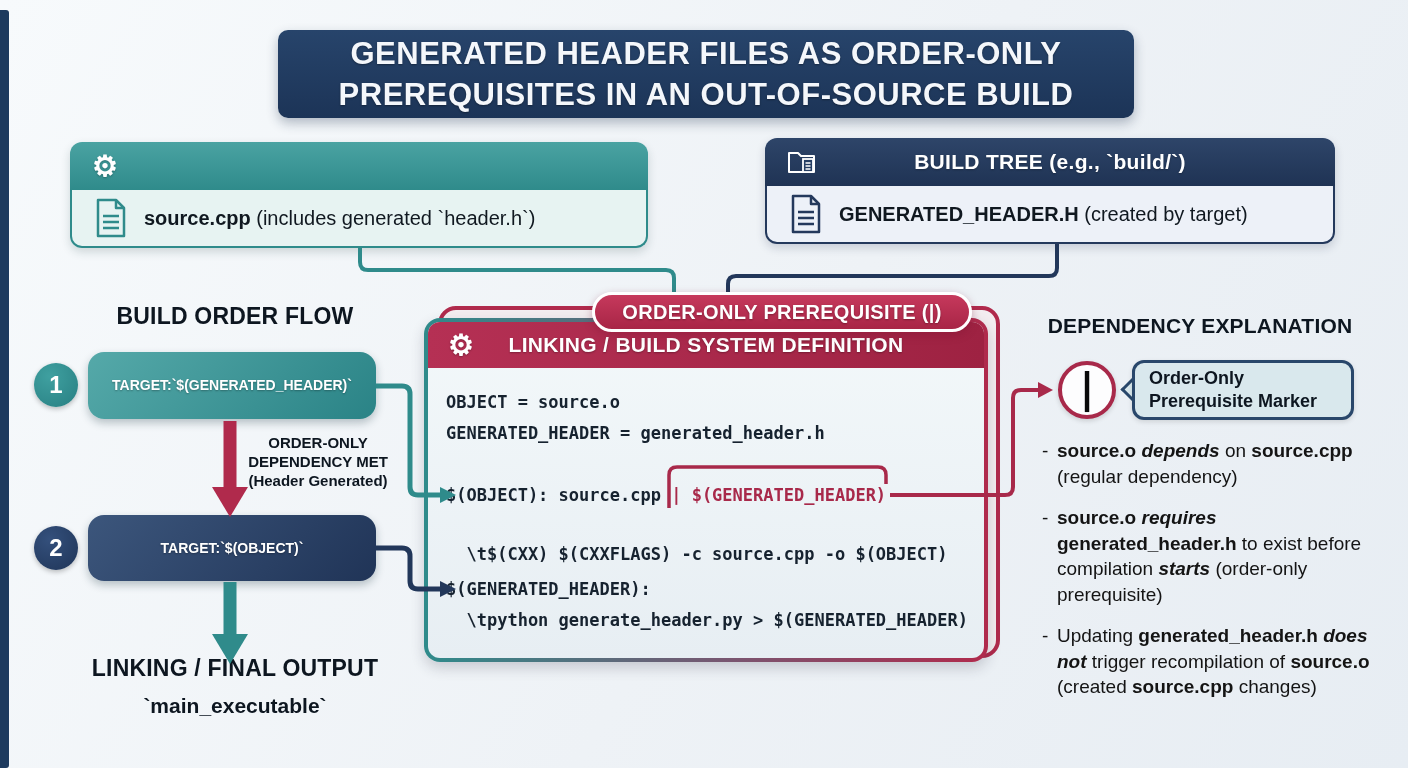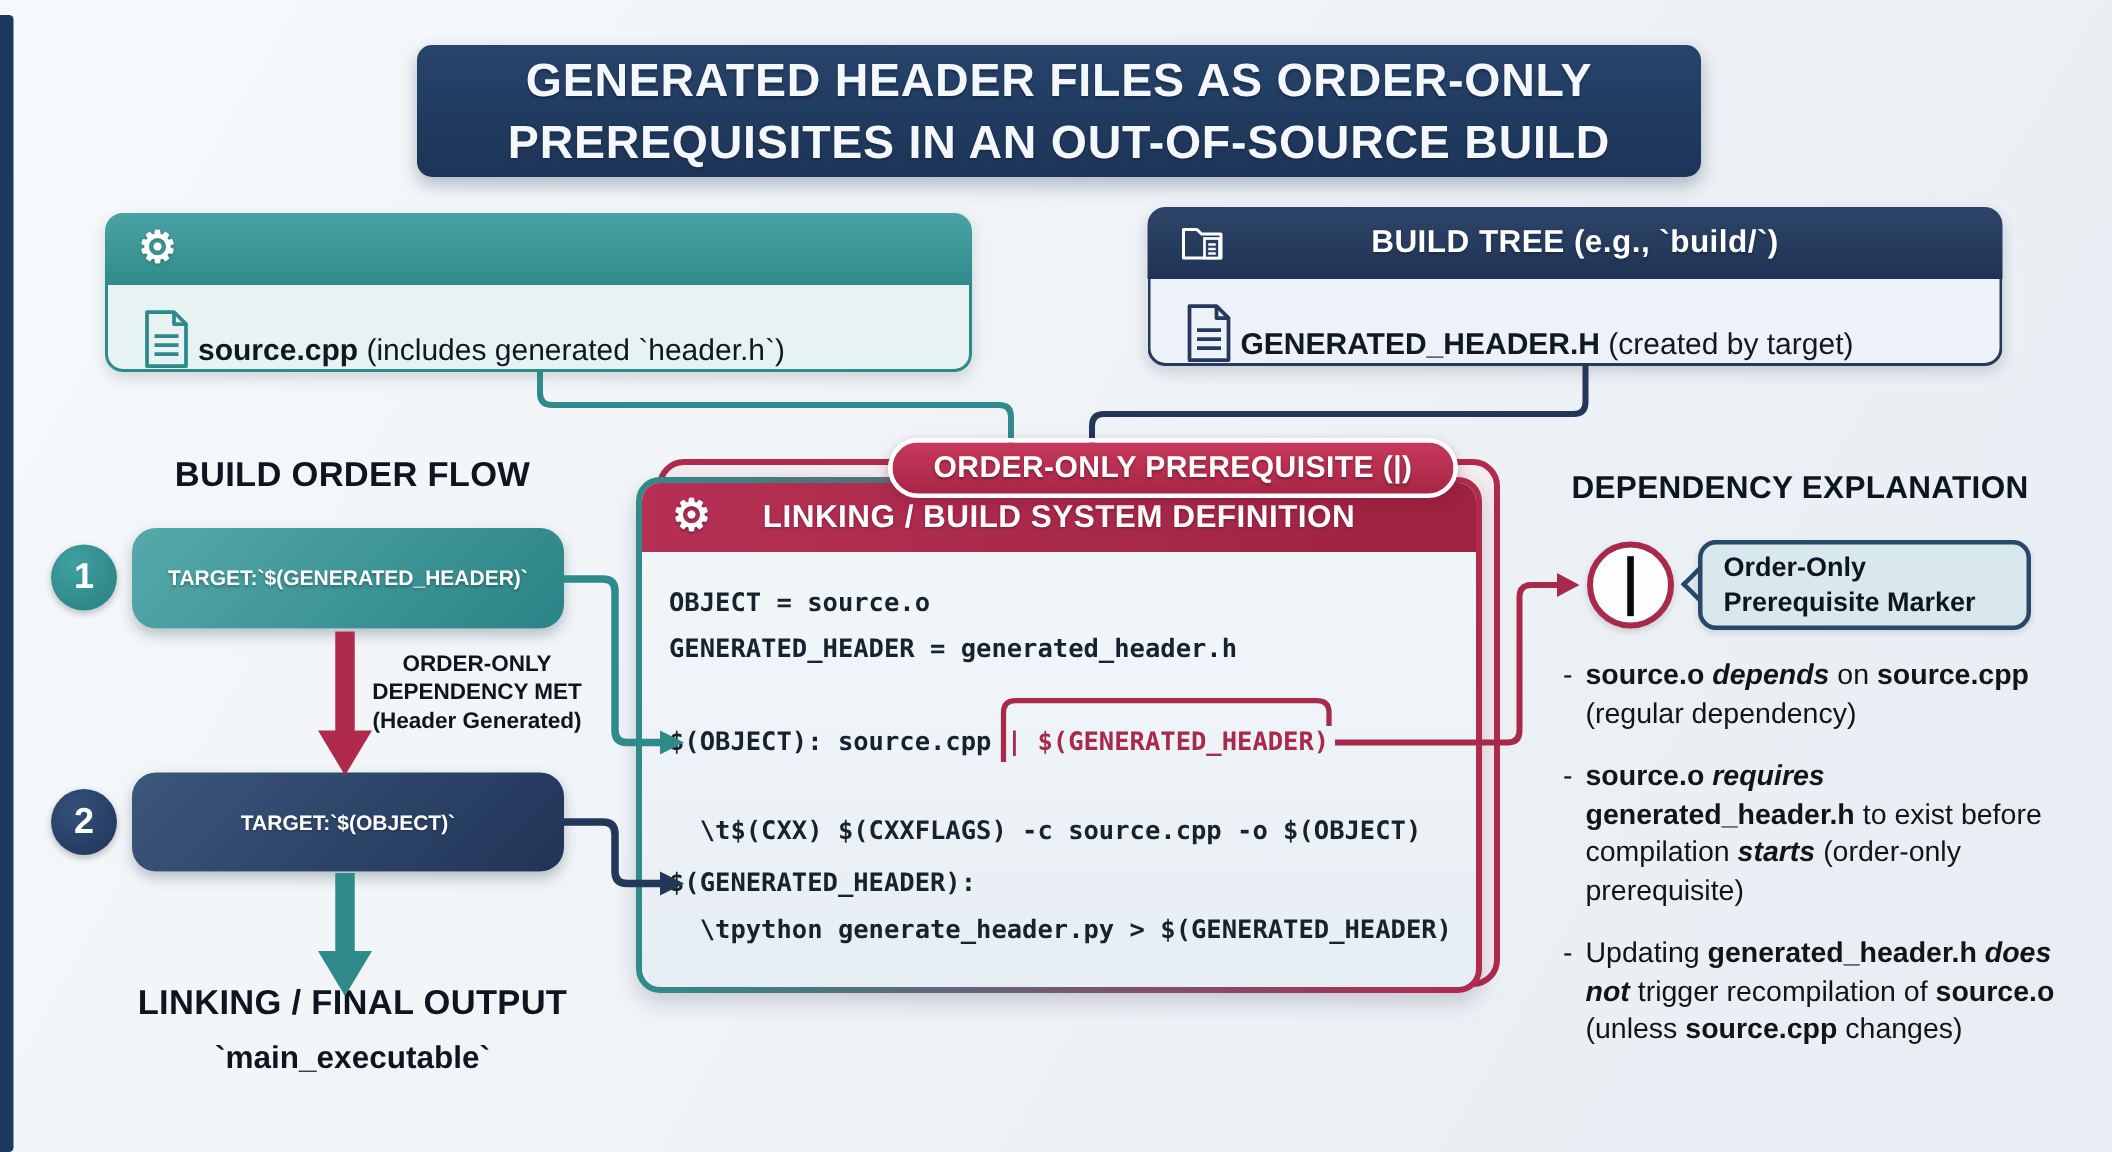--- a/index.html
+++ b/index.html
@@ -18,21 +18,21 @@
     border-radius:10px; color:#f4f7fb; font-weight:bold; font-size:31px; line-height:41px; letter-spacing:.5px;
     text-align:center; display:flex; align-items:center; justify-content:center; padding:0 40px;
     box-shadow:0 5px 12px rgba(20,40,70,.30); text-shadow:0 1px 2px rgba(0,0,0,.35); }
 
   
   .tree-card { width:578px; }
   .tree-head { height:48px; border-radius:12px 12px 0 0; color:#fff; font-weight:bold; font-size:21px;
     display:flex; align-items:center; justify-content:center; position:relative; letter-spacing:.3px;
     text-shadow:0 1px 2px rgba(0,0,0,.25); }
   .tree-head .hd-icon { position:absolute; left:22px; top:50%; transform:translateY(-50%); }
-  .tree-body { height:58px; display:flex; align-items:flex-end; gap:4px; padding:0 0 0 22px;
+  .tree-body { height:58px; display:flex; align-items:center; gap:16px; padding:0 0 0 22px;
     border-radius:0 0 12px 12px; font-size:20px; color:#101820; }
   #source-card { left:70px; top:142px; box-shadow:0 4px 10px rgba(30,60,60,.18); border-radius:12px; }
   #source-card .tree-head { background:linear-gradient(180deg,#4aa3a2,#2f8b8b); }
   #source-card .tree-body { background:#e7f3f2; border:2px solid #2f8b8b; border-top:0; }
   #build-card { left:765px; top:138px; width:570px; box-shadow:0 4px 10px rgba(25,40,70,.18); border-radius:12px; }
   #build-card .tree-head { background:linear-gradient(180deg,#2e4569,#1f3354); }
   #build-card .tree-body { background:#edf1f8; border:2px solid #24395c; border-top:0; }
   .file-line b { font-weight:bold; }
 
   .gear { font-size:29px; color:#fff; line-height:1; }
@@ -183,21 +183,21 @@
     <div class="bullet">
       <span class="dash">-</span>
       <span class="btxt"><span class="b">source.o</span><span> </span><span class="b i">depends</span><span> on </span><span class="b">source.cpp</span><span> (regular dependency)</span></span>
     </div>
     <div class="bullet">
       <span class="dash">-</span>
       <span class="btxt"><span class="b">source.o</span><span> </span><span class="b i">requires</span><span> </span><span class="b">generated_header.h</span><span> to exist before compilation </span><span class="b i">starts</span><span> (order-only prerequisite)</span></span>
     </div>
     <div class="bullet">
       <span class="dash">-</span>
-      <span class="btxt"><span>Updating </span><span class="b">generated_header.h</span><span> </span><span class="b i">does not</span><span> trigger recompilation of </span><span class="b">source.o</span><span> (unless </span><span class="b">source.cpp</span><span> changes)</span></span>
+      <span class="btxt"><span>Updating </span><span class="b">generated_header.h</span><span> </span><span class="b i">does not</span><span> trigger recompilation of </span><span class="b">source.o</span><span> (created </span><span class="b">source.cpp</span><span> changes)</span></span>
     </div>
   </div>
 
   <svg class="overlay" width="1408" height="768" viewBox="0 0 1408 768">
 
     <path d="M360,248 V262 Q360,270 368,270 H666 Q674,270 674,278 V318" fill="none" stroke="#2f8b8b" stroke-width="4"></path>
 
     <path d="M1057,244 V268 Q1057,276 1049,276 H736 Q728,276 728,284 V318" fill="none" stroke="#22375a" stroke-width="4"></path>
 
     <path d="M376,386 H402 Q410,386 410,394 V487 Q410,495 418,495 H440" fill="none" stroke="#2f8b8b" stroke-width="5"></path>

